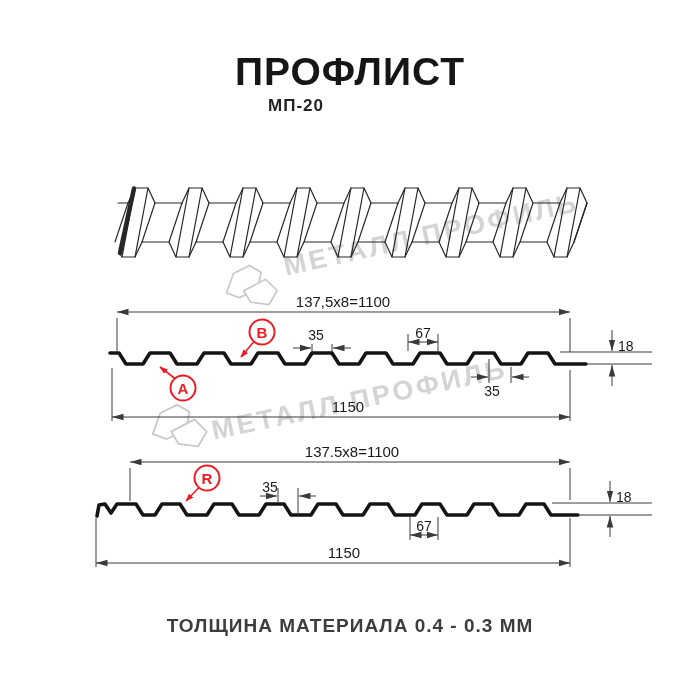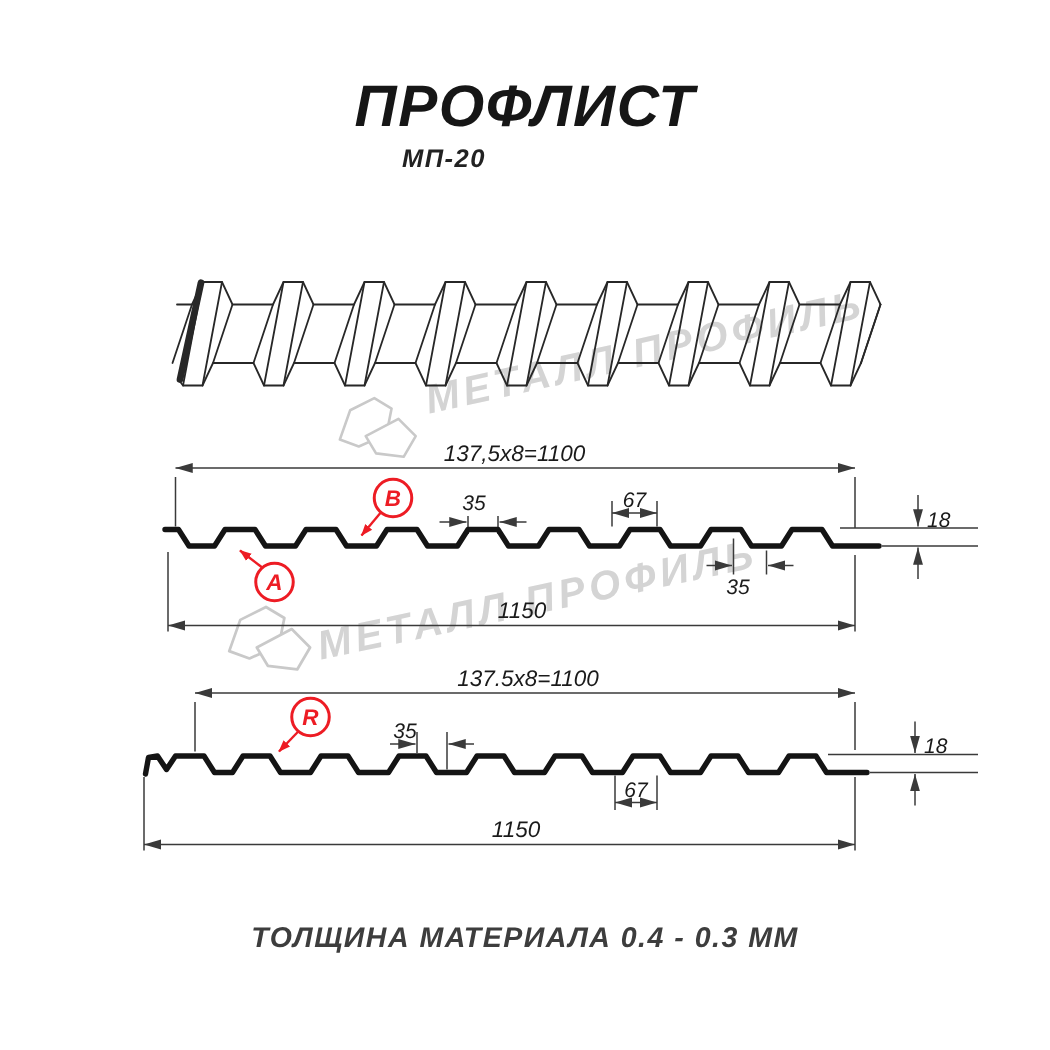--- a/index.html
+++ b/index.html
@@ -1,17 +1,17 @@
 <!DOCTYPE html>
 <html><head>
 <meta charset="utf-8">
 <style>
   html,body{margin:0;padding:0;background:#fff;}
   .page{position:relative;width:700px;height:700px;background:#fff;overflow:hidden;
-        font-family:"Liberation Sans",sans-serif;font-style:italic;}
+        font-family:"Liberation Sans",sans-serif;}
   .title{position:absolute;top:50px;left:0;width:700px;text-align:center;
          font-size:39px;font-weight:700;letter-spacing:1px;color:#161616;}
   .subtitle{position:absolute;top:96px;left:0;width:592px;text-align:center;
          font-size:17px;font-weight:600;letter-spacing:1px;color:#222;}
   .footer-note{position:absolute;top:615px;left:0;width:700px;text-align:center;
          font-size:19px;font-weight:600;letter-spacing:1px;color:#3d3d3d;}
   .wm-text{position:absolute;white-space:nowrap;color:#d4d4d4;font-weight:700;
          font-size:27px;letter-spacing:3px;transform-origin:0 50%;z-index:0;line-height:30px;}
   .wm1{left:284px;top:252px;transform:rotate(-12.5deg);}
   .wm2{left:212px;top:416px;transform:rotate(-12deg);}

